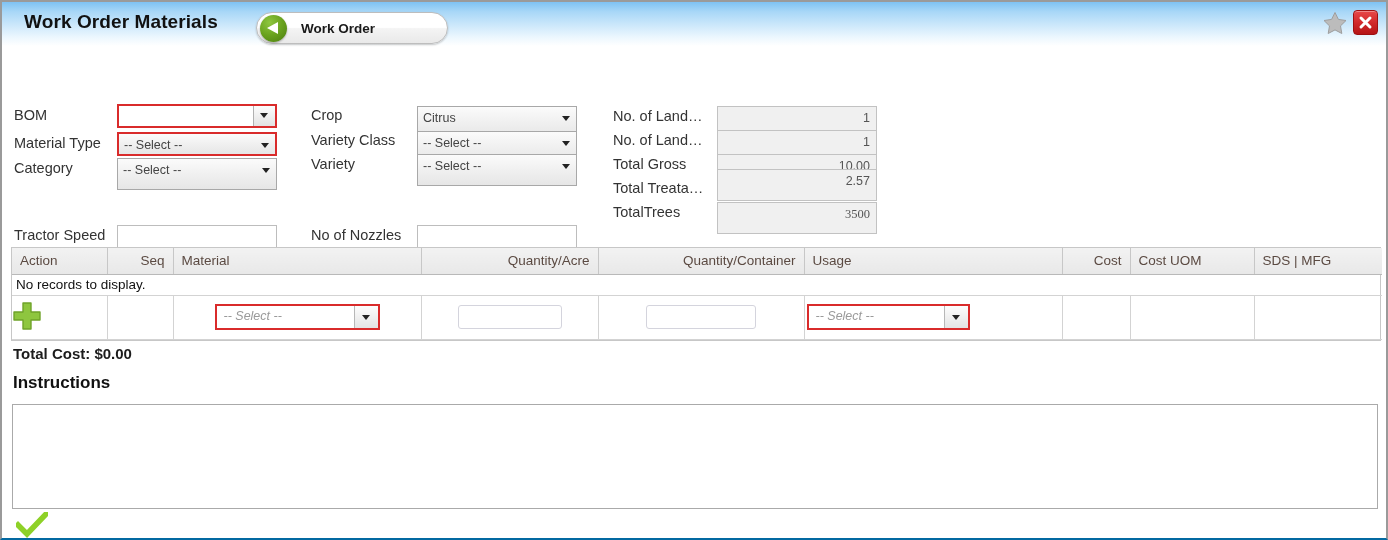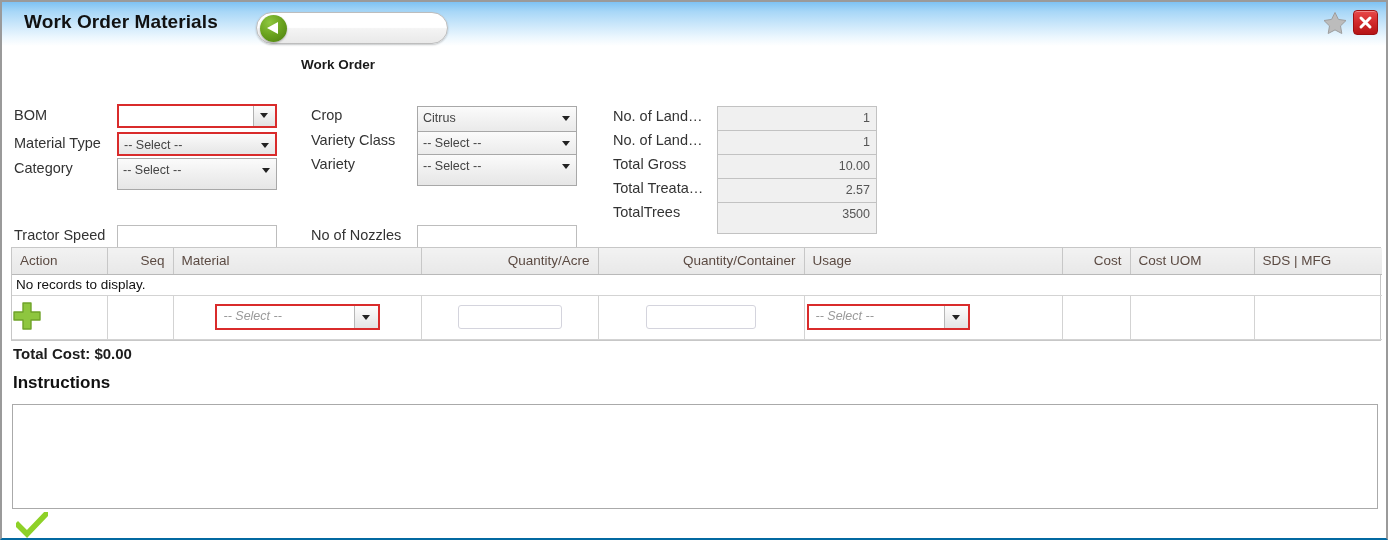--- a/index.html
+++ b/index.html
@@ -61,21 +61,20 @@
     border-top: 6.5px solid transparent;
     border-bottom: 6.5px solid transparent;
     border-right: 11px solid #ffffff;
   }
   .wo-label {
     position: absolute;
     left: 44px; top: 8px;
     font-size: 13.5px;
     font-weight: bold;
     color: #1a1a1a;
-    margin-top: 36px;
   }
   .star-icon {
     position: absolute;
     right: 38px; top: 8px;
     width: 26px; height: 26px;
     cursor: pointer;
   }
   .close-icon {
     position: absolute;
     right: 8px; top: 8px;
@@ -344,24 +343,24 @@
     <div class="fld-label" style="left:611px; top:61px;">No. of Land…</div>
     <div class="ctl robox" style="left:715px; top:59px; width:160px;">1</div>
 
     <div class="fld-label" style="left:611px; top:85px;">No. of Land…</div>
     <div class="ctl robox" style="left:715px; top:83px; width:160px;">1</div>
 
     <div class="fld-label" style="left:611px; top:109px;">Total Gross</div>
     <div class="ctl robox" style="left:715px; top:107px; width:160px;">10.00</div>
 
     <div class="fld-label" style="left:611px; top:133px;">Total Treata…</div>
-    <div class="ctl robox" style="left:715px; top:131px; width:160px;text-align:right;">2.57</div>
+    <div class="ctl robox" style="left:715px; top:122px; width:160px;text-align:right;">2.57</div>
 
     <div class="fld-label" style="left:611px; top:157px;">TotalTrees</div>
-    <div class="ctl robox" style="left:715px; top:155px; width:160px;">3500</div>
+    <div class="ctl robox" style="left:715px; top:155px; width:160px;font-family:Liberation Serif, serif;">3500</div>
 
     <div class="fld-label" style="left:12px; top:180px;">Tractor Speed</div>
     <div class="ctl tbox" style="left:115px; top:178px; width:160px; height:23px;"></div>
 
     <div class="fld-label" style="left:12px; top:205px;">P.S.I.</div>
     <div class="ctl tbox" style="left:115px; top:202px; width:160px; height:23px;"></div>
 
     <div class="fld-label" style="left:309px; top:180px;">No of Nozzles</div>
     <div class="ctl tbox" style="left:415px; top:178px; width:160px; height:23px;"></div>
 

